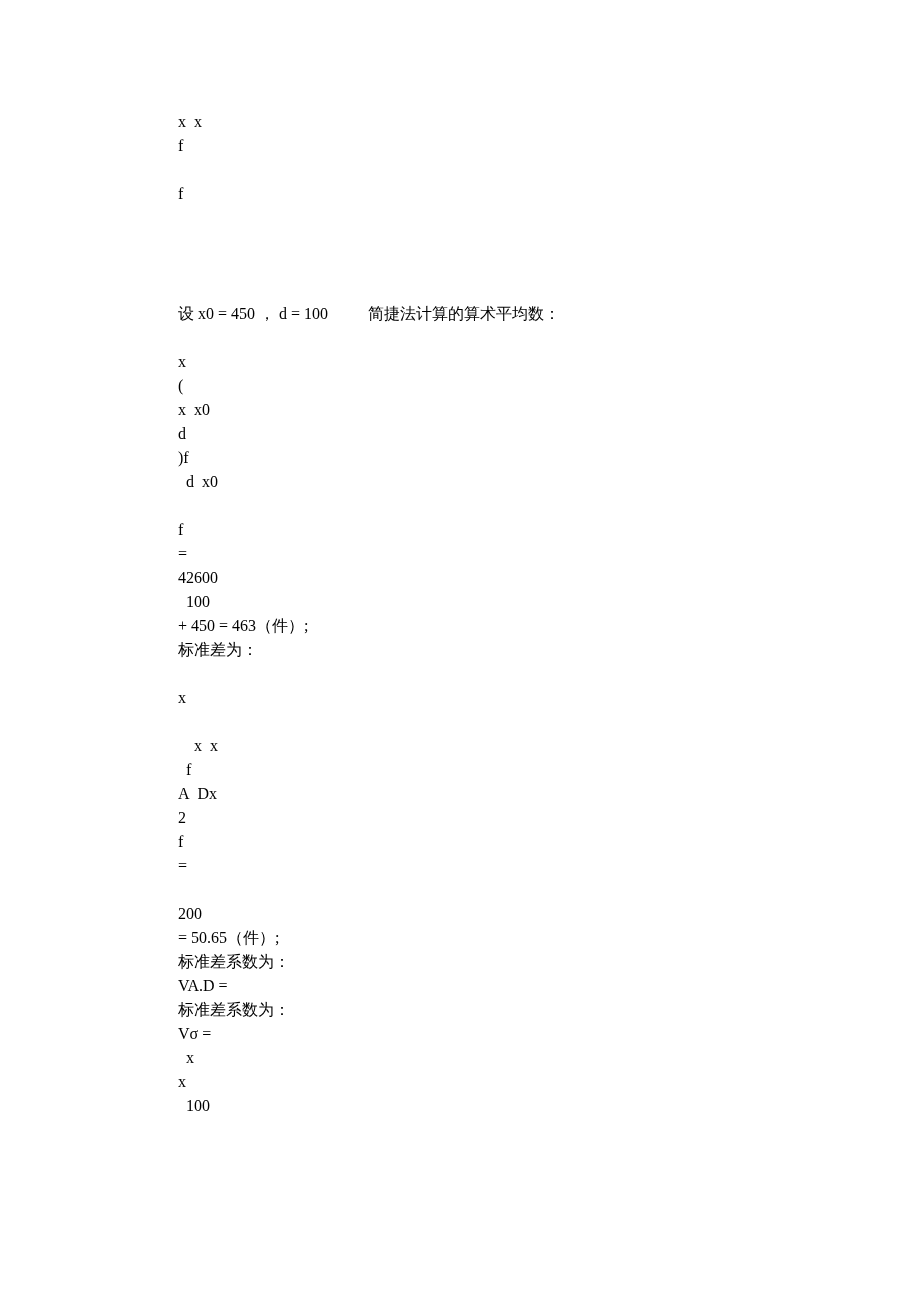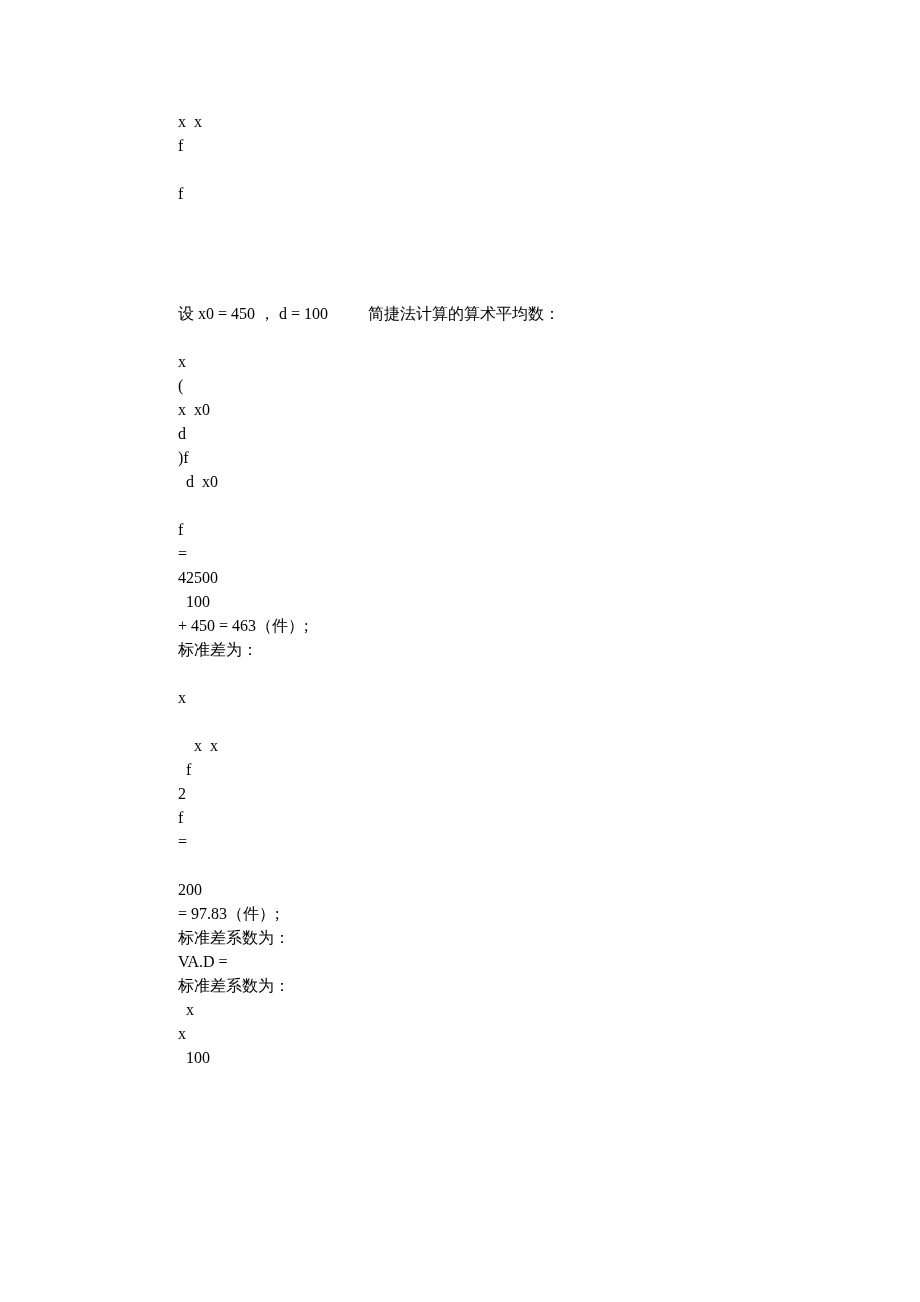--- a/index.html
+++ b/index.html
@@ -40,34 +40,36 @@
   <div class="line"> </div>
   <div class="line">x </div>
   <div class="line">(</div>
   <div class="line">x x0</div>
   <div class="line">d</div>
   <div class="line">)f</div>
   <div class="line"> d x0</div>
   <div class="line"> </div>
   <div class="line">f</div>
   <div class="line">=</div>
-  <div class="line">42500</div>
+  <div class="line">42600</div>
   <div class="line"> 100</div>
   <div class="line">+ 450 = 463（件）;</div>
   <div class="line">标准差为：</div>
   <div class="line"> </div>
   <div class="line">x</div>
   <div class="line"> </div>
   <div class="line">  x x </div>
   <div class="line"> f</div>
+  <div class="line">A Dx</div>
   <div class="line">2</div>
   <div class="line">f</div>
   <div class="line">=</div>
   <div class="gap-small"></div>
   <div class="line">200</div>
-  <div class="line">= 97.83（件）;</div>
+  <div class="line">= 50.65（件）;</div>
   <div class="line">标准差系数为：</div>
   <div class="line">VA.D =</div>
   <div class="line">标准差系数为：</div>
+  <div class="line">Vσ =</div>
   <div class="line"> x</div>
   <div class="line">x</div>
   <div class="line"> 100</div>
 </div>
 
 </body></html>

